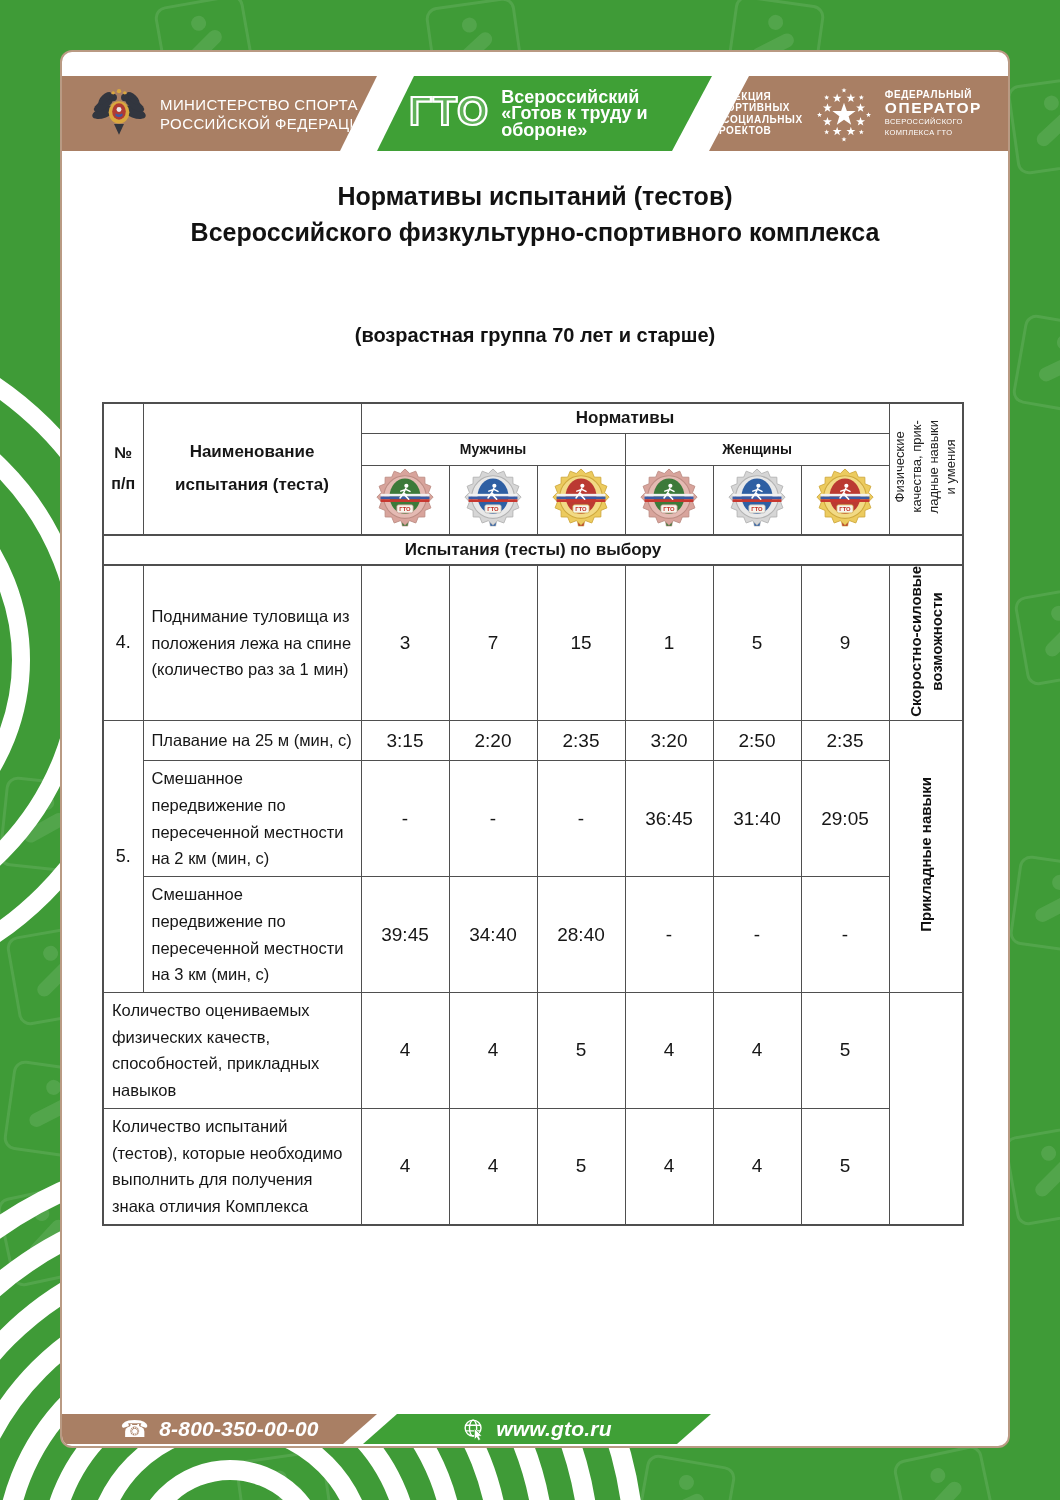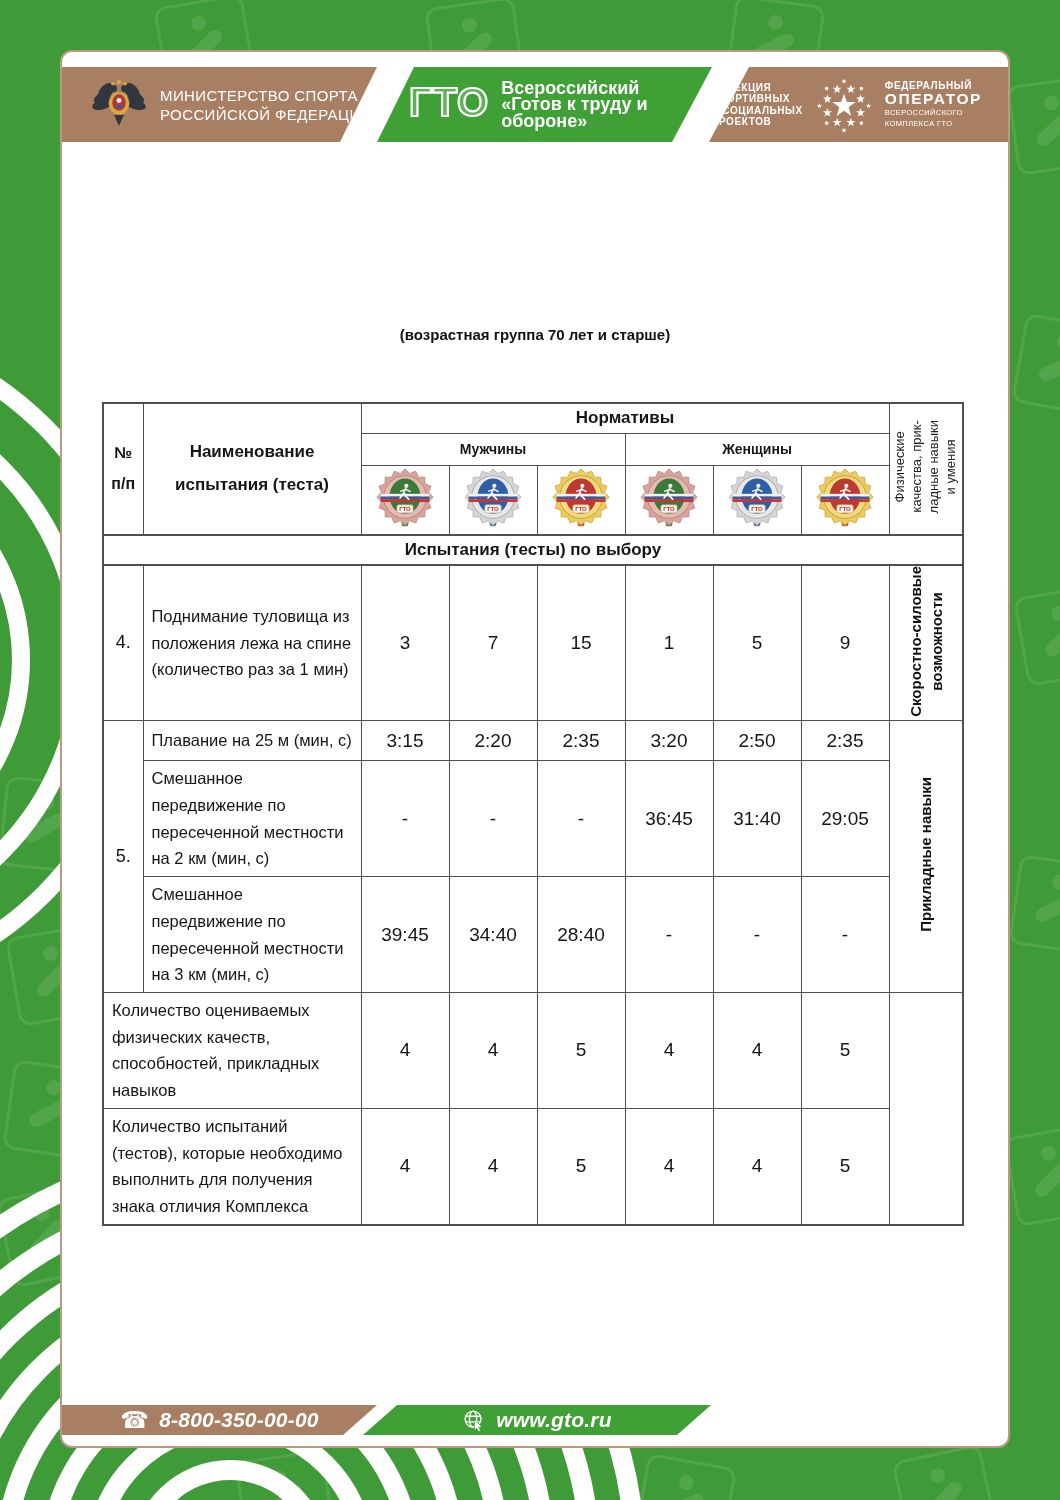--- a/index.html
+++ b/index.html
@@ -18,21 +18,21 @@
   
   .card{
     position:absolute;left:60px;top:50px;width:950px;height:1398px;
     background:#fff;border:2px solid #b99a83;border-radius:12px;
     box-sizing:border-box;z-index:1;overflow:hidden;
   }
   
   .band{position:absolute;left:0;width:946px;}
   .hband{top:15px;height:75px;}
   .fband{top:1353px;height:30px;}
-  .seg{position:absolute;top:0;height:100%;display:flex;align-items:center;box-sizing:border-box;}
+  .seg{position:absolute;top:9px;height:100%;display:flex;align-items:center;box-sizing:border-box;}
   .seg.brown{background:#a97f64;}
   .seg.green{background:#3fa036;}
   #hseg1{left:0;width:315px;clip-path:polygon(0 0,100% 0,calc(100% - 37px) 100%,0 100%);padding-left:28px;gap:12px;}
   #hseg2{left:315px;width:335px;clip-path:polygon(37px 0,100% 0,calc(100% - 40px) 100%,0 100%);padding-left:32px;gap:12px;}
   #hseg3{left:647px;width:299px;clip-path:polygon(40px 0,100% 0,100% 100%,0 100%);justify-content:flex-end;padding-right:26px;gap:13px;}
   #fseg1{left:0;width:315px;clip-path:polygon(0 0,100% 0,calc(100% - 34px) 100%,0 100%);}
   #fseg2{left:301px;width:348px;clip-path:polygon(34px 0,100% 0,calc(100% - 34px) 100%,0 100%);}
   #fseg3{left:635px;width:311px;clip-path:polygon(34px 0,100% 0,100% 100%,0 100%);}
   .fseg-inner{width:100%;display:flex;align-items:center;justify-content:center;gap:10px;
     color:#fff;font-weight:bold;font-style:italic;font-size:21px;letter-spacing:.2px;}
@@ -49,21 +49,21 @@
   .op-l2{font-size:15.5px;font-weight:bold;letter-spacing:1.6px;line-height:16px;}
   .op-l3{font-size:7.5px;letter-spacing:.4px;}
   .phone-icon{font-family:"DejaVu Sans",sans-serif;font-style:normal;font-size:23px;line-height:1;}
   .vk-badge{width:24px;height:24px;border-radius:50%;background:#fff;color:#a97f64;
     font-size:12px;font-weight:bold;display:flex;align-items:center;justify-content:center;font-style:italic;}
   
   .title{position:absolute;top:126px;left:0;width:100%;text-align:center;
     font-weight:bold;font-size:25px;line-height:36px;color:#121212;}
   .stage{position:absolute;top:267px;left:0;width:100%;text-align:center;font-weight:bold;color:#121212;}
   .stage-l1{font-size:21px;line-height:33px;}
-  .stage-l2{font-size:15px;line-height:32px;}
+  .stage-l2{font-size:20px;line-height:32px;}
   
   table.tbl{position:absolute;left:40px;top:350px;width:860px;
     border-collapse:collapse;table-layout:fixed;border:2px solid #4f4f4f;}
   .tbl td{border:1px solid #4f4f4f;padding:0;color:#161616;vertical-align:middle;}
   .pre{white-space:pre-line;}
   .hnum{text-align:center;font-weight:bold;font-size:16px;line-height:1.9;}
   .hname{text-align:center;font-weight:bold;font-size:17px;line-height:1.9;}
   .hnorm{text-align:center;font-weight:bold;font-size:17px;}
   .hsex{text-align:center;font-weight:bold;font-size:14px;}
   .r-norm{height:30px;}
@@ -191,20 +191,22 @@
       <div class="op-text">
         <div class="op-l1">ФЕДЕРАЛЬНЫЙ</div>
         <div class="op-l2">ОПЕРАТОР</div>
         <div class="op-l3">ВСЕРОССИЙСКОГО</div>
         <div class="op-l3">КОМПЛЕКСА ГТО</div>
       </div>
     </div>
   </div>
 
   <div class="title">
+    <div>Нормативы испытаний (тестов)</div>
+    <div>Всероссийского физкультурно-спортивного комплекса</div>
   </div>
   <div class="stage">
     <div class="stage-l2">(возрастная группа 70 лет и старше)</div>
   </div>
 
   <table class="tbl">
     <colgroup>
       <col style="width:40px">
         <col style="width:218px">
       <col style="width:88px">

